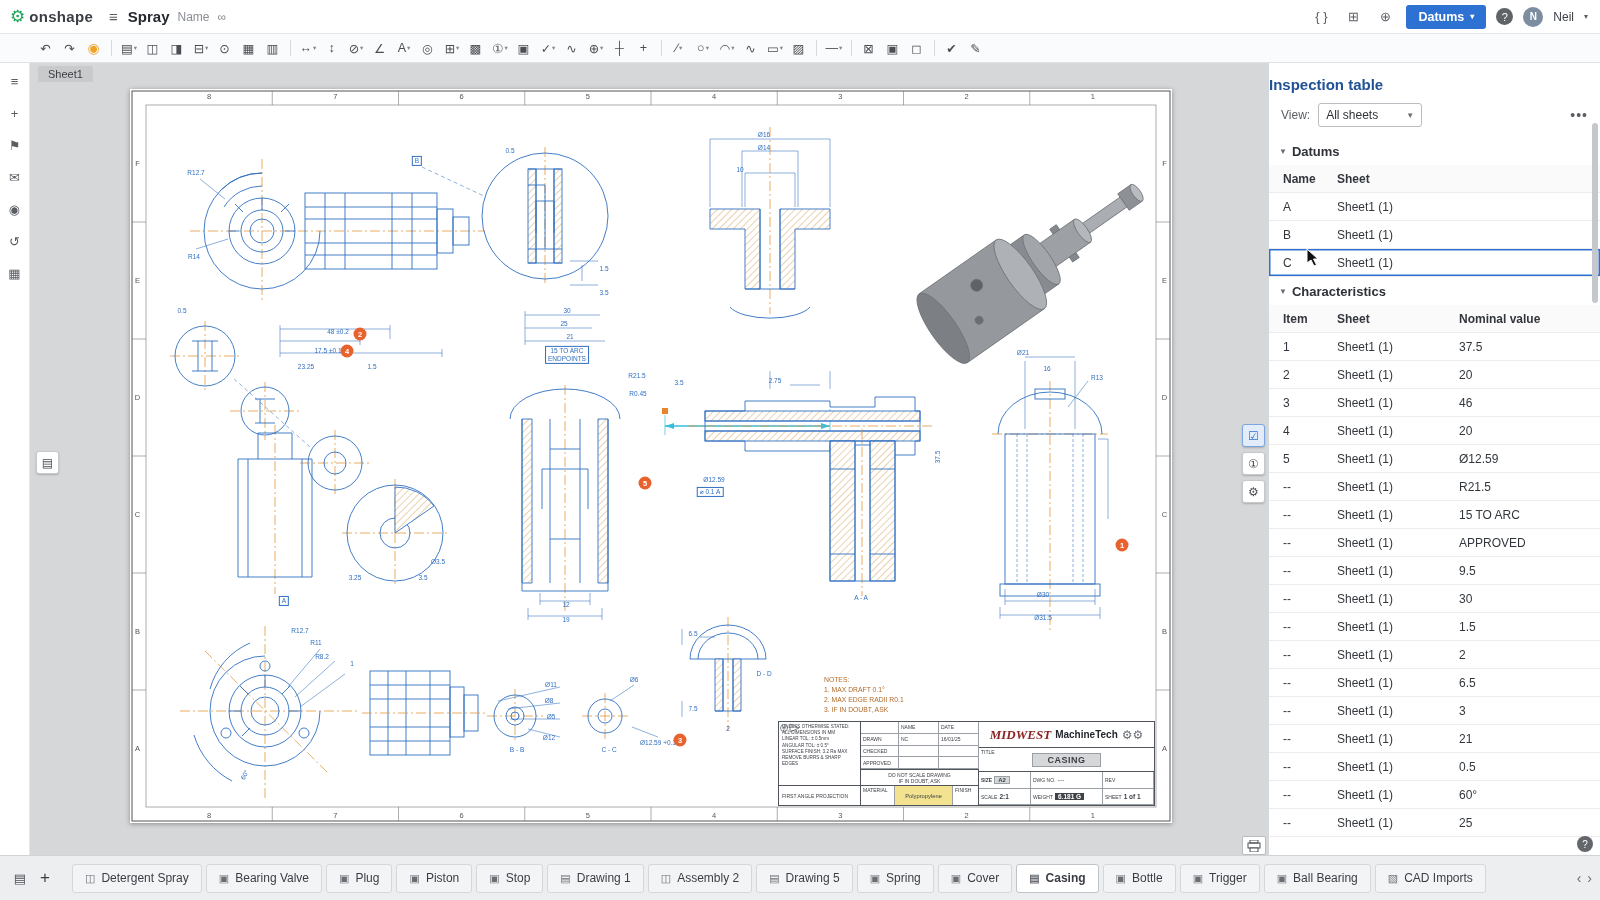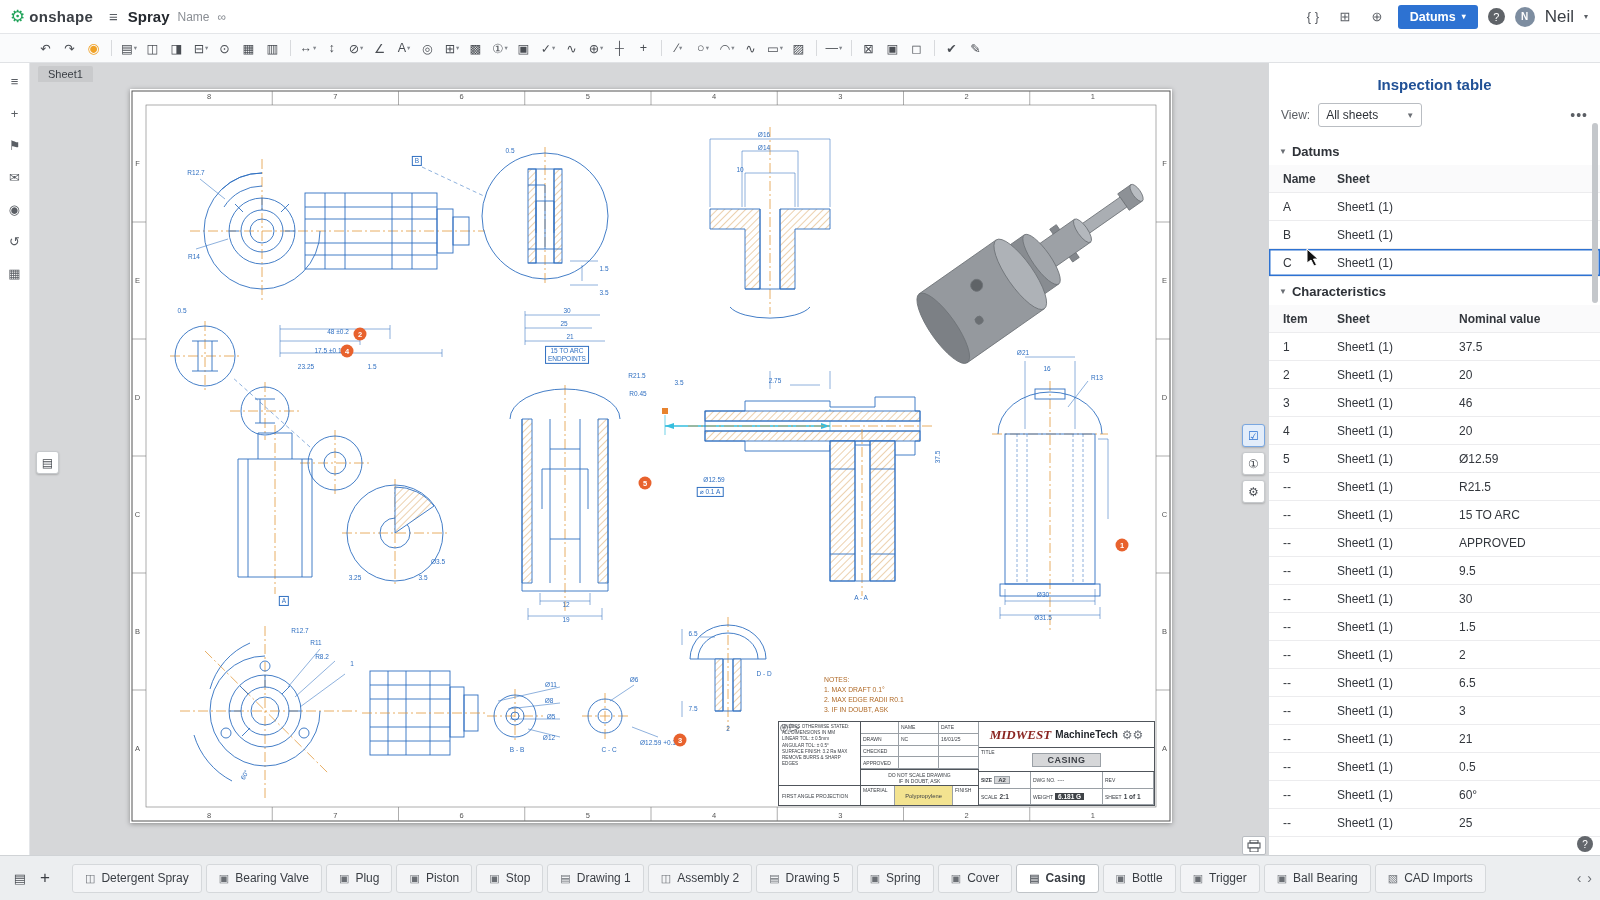--- a/index.html
+++ b/index.html
@@ -13,21 +13,21 @@
   .hamburger { font-size:15px; color:#5a5e64; margin:0 10px 0 16px; cursor:pointer; }
   .doc-title { font-size:15px; font-weight:bold; color:#24282e; margin-right:8px; }
   .doc-ws { font-size:12px; color:#8a8e94; margin-right:8px; }
   .link-ic { font-size:12px; color:#8a8e94; }
   .top-right { margin-left:auto; display:flex; align-items:center; gap:10px; padding-right:12px; }
   .top-ic { font-size:13px; color:#5a5e64; width:22px; text-align:center; cursor:pointer; }
   .share-btn { background:#2d72d2; color:#fff; font-size:12.5px; font-weight:bold; border:none; border-radius:3px; height:24px; padding:0 12px; display:flex; align-items:center; gap:6px; cursor:pointer; }
   .share-caret { font-size:8px; }
   .help-circ { width:17px; height:17px; border-radius:50%; background:#5f6368; color:#fff; font-size:11px; display:flex; align-items:center; justify-content:center; }
   .avatar { width:20px; height:20px; border-radius:50%; background:#7d8da0; color:#fff; font-size:10px; display:flex; align-items:center; justify-content:center; font-weight:bold; }
-  .user-name { font-size:17px; color:#3b3f45; }
+  .user-name { font-size:12px; color:#3b3f45; }
   .user-caret { font-size:8px; color:#5a5e64; }
 
   
   .toolbar { position:absolute; top:34px; left:0; width:1600px; height:29px; background:#fafbfc; border-bottom:1px solid #e0e2e5; display:flex; align-items:center; padding-left:34px; z-index:30; }
   .tbtn { height:22px; min-width:22px; display:inline-flex; align-items:center; justify-content:center; color:#4a4e54; font-size:12.5px; border-radius:3px; margin:0 1px; cursor:pointer; }
   .tb-caret { font-size:6.5px; color:#84888e; margin-left:1px; }
   .tbtn.hl { color:#f0a227; font-size:14px; }
   .tbtn.sep { width:1px; min-width:1px; height:16px; background:#d8dadd; margin:0 5px; border-radius:0; }
 
   
@@ -90,21 +90,21 @@
   .tb-fields .big { font-size:6.5px; font-weight:bold; }
   .tb-fields .dark { background:#3f4347; color:#fff; padding:0 3px; }
   .szbox { background:#d6d7d9; border:.5px solid #9aa0a6; padding:0 3px; font-size:6px; font-weight:bold; }
 
   
   .float-btn { position:absolute; width:23px; height:23px; background:#fff; border:1px solid #c6c9cc; border-radius:3px; display:flex; align-items:center; justify-content:center; font-size:12px; color:#4a4e54; box-shadow:0 1px 2px rgba(0,0,0,.2); cursor:pointer; z-index:25; }
   .float-btn.active { background:#e3edfa; border-color:#7aa7e0; color:#2d72d2; }
 
   
   .panel { position:absolute; top:63px; right:0; width:332px; height:792px; background:#fff; border-left:1px solid #d5d8db; z-index:22; overflow:hidden; }
-  .p-title { text-align:center; font-size:15px; font-weight:bold; color:#215196; padding:13px 0 10px; }
+  .p-title { font-size:15px; font-weight:bold; color:#215196; padding:13px 0 10px; }
   .p-viewrow { display:flex; align-items:center; padding:0 12px 10px; gap:8px; }
   .p-viewlabel { font-size:12px; color:#5a5e64; }
   .p-select { display:flex; align-items:center; justify-content:space-between; width:104px; height:24px; border:1px solid #b9bdc2; border-radius:3px; font-size:12px; color:#2e3238; padding:0 7px; cursor:pointer; background:#fff; }
   .p-select .car { font-size:8px; color:#6a6e74; }
   .p-menu { margin-left:auto; font-size:14px; color:#5a5e64; cursor:pointer; letter-spacing:1px; }
   .sect { display:flex; align-items:center; gap:5px; font-size:13px; font-weight:bold; color:#2e3238; padding:7px 10px 6px; }
   .sect .chev { font-size:8px; color:#6a6e74; }
   .ptable { font-size:12px; color:#33373d; }
   .prow { display:flex; align-items:center; height:28px; border-bottom:1px solid #ececee; cursor:pointer; }
   .prow.phead { font-weight:bold; background:#fafafb; cursor:default; }

